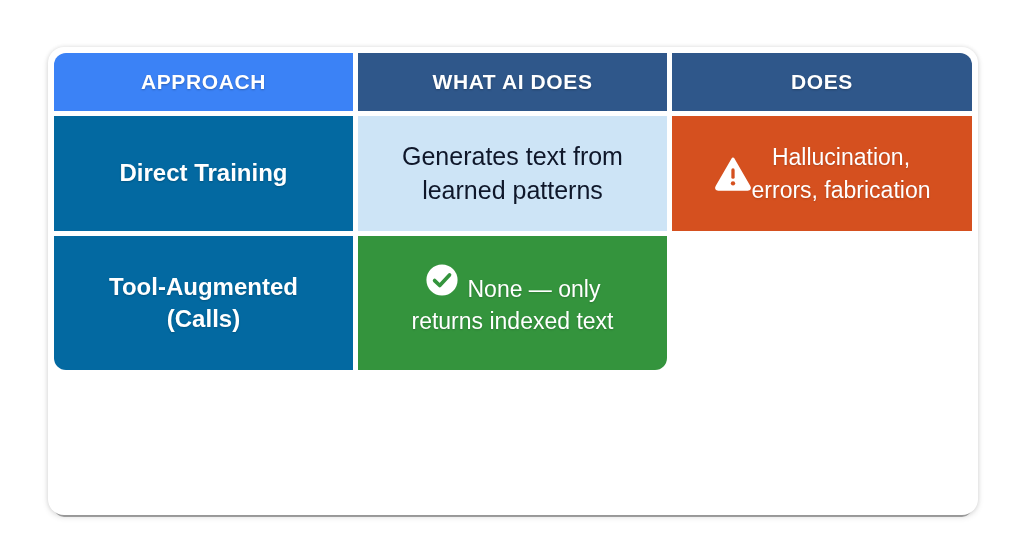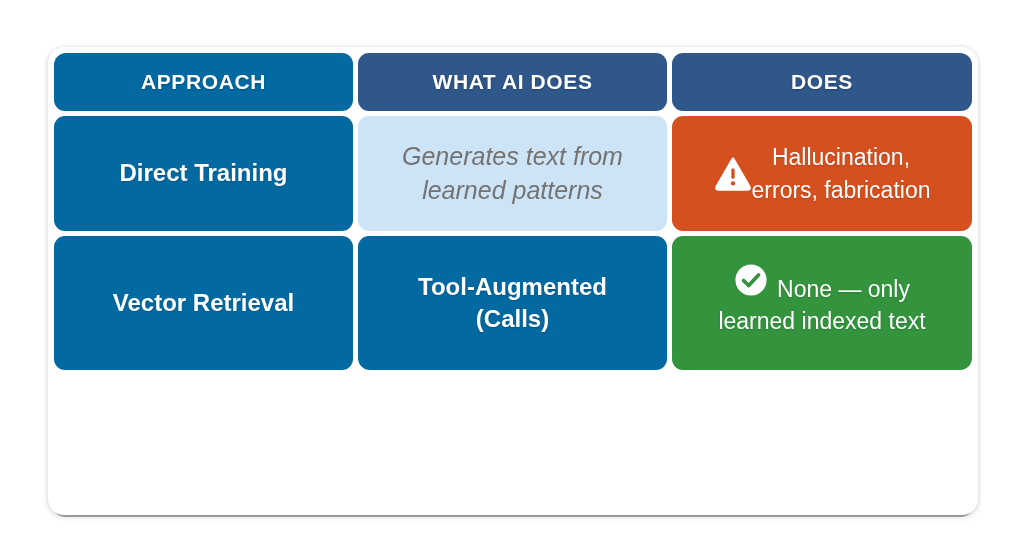--- a/index.html
+++ b/index.html
@@ -31,21 +31,21 @@
   .grid {
     display: grid;
     width: 100%;
     height: 100%;
     grid-template-columns: 297fr 307fr 298fr;
     grid-template-rows: 58px 115px 134px 1fr;
     gap: 5px;
   }
 
   .cell {
-    border-radius: 11px;
+    border-radius: 0;
     display: flex;
     align-items: center;
     justify-content: center;
     text-align: center;
     box-sizing: border-box;
     padding: 6px 10px;
   }
 
   
   .tl { border-top-left-radius: 12px; }
@@ -53,40 +53,39 @@
   .bl { border-bottom-left-radius: 12px; }
   .br { border-bottom-right-radius: 12px; }
 
   .header-cell {
     color: #ffffff;
     font-weight: bold;
     font-size: 21px;
     letter-spacing: 0.6px;
     text-shadow: 0 1px 2px rgba(0,0,0,0.25);
   }
-  .h-teal { background: #0369a1; }
+  .h-teal { background: #3b82f6; }
   .h-blue { background: #2f578a; }
 
   .approach-cell {
     background: #0369a1;
     color: #ffffff;
     font-weight: bold;
     font-size: 24px;
     text-shadow: 0 1px 2px rgba(0,0,0,0.20);
     white-space: pre-line;
     line-height: 1.35;
   }
 
   .action-cell {
     background: #cde4f6;
-    color: #737373;
+    color: #0f172a;
     font-size: 25px;
     white-space: pre-line;
     line-height: 1.35;
-    font-style: italic;
   }
 
   .risk-cell {
     color: #ffffff;
     font-size: 23px;
     line-height: 1.4;
     text-shadow: 0 1px 2px rgba(0,0,0,0.18);
   }
   .risk-warn { background: #d5501f; }
   .risk-ok   { background: #34943d; display: block; padding-top: 0; }
@@ -123,32 +122,31 @@
         <svg width="38" height="36" viewBox="0 0 24 24">
           <path d="M12 2.2 L22.6 20.6 Q23.4 22 21.8 22 L2.2 22 Q0.6 22 1.4 20.6 Z" fill="#ffffff" stroke="#ffffff" stroke-width="2.2" stroke-linejoin="round"></path>
           <rect x="10.9" y="8.2" width="2.2" height="7" rx="1.1" fill="#d5501f"></rect>
           <circle cx="12" cy="18.2" r="1.45" fill="#d5501f"></circle>
         </svg>
       </span>
       <span class="risk-text">Hallucination,
 errors, fabrication</span>
     </div>
 
-    <div class="cell approach-cell">Vector Retrieval</div>
 
     <div class="cell approach-cell bl">Tool-Augmented
 (Calls)</div>
     <div class="cell risk-cell risk-ok br">
       <div class="ok-content">
         <span class="check-wrap">
           <span class="icon">
             <svg width="34" height="34" viewBox="0 0 24 24" style="vertical-align:-8px;margin-right:9px;">
               <circle cx="12" cy="12" r="11" fill="#ffffff"></circle>
               <path d="M6.8 12.4 L10.4 15.9 L17.3 8.4" fill="none" stroke="#34943d" stroke-width="2.6" stroke-linecap="round" stroke-linejoin="round"></path>
             </svg>
           </span><span class="risk-text">None — only
-learned indexed text</span>
+returns indexed text</span>
         </span>
       </div>
     </div>
 
   </div>
 </div>
 
 </body></html>

